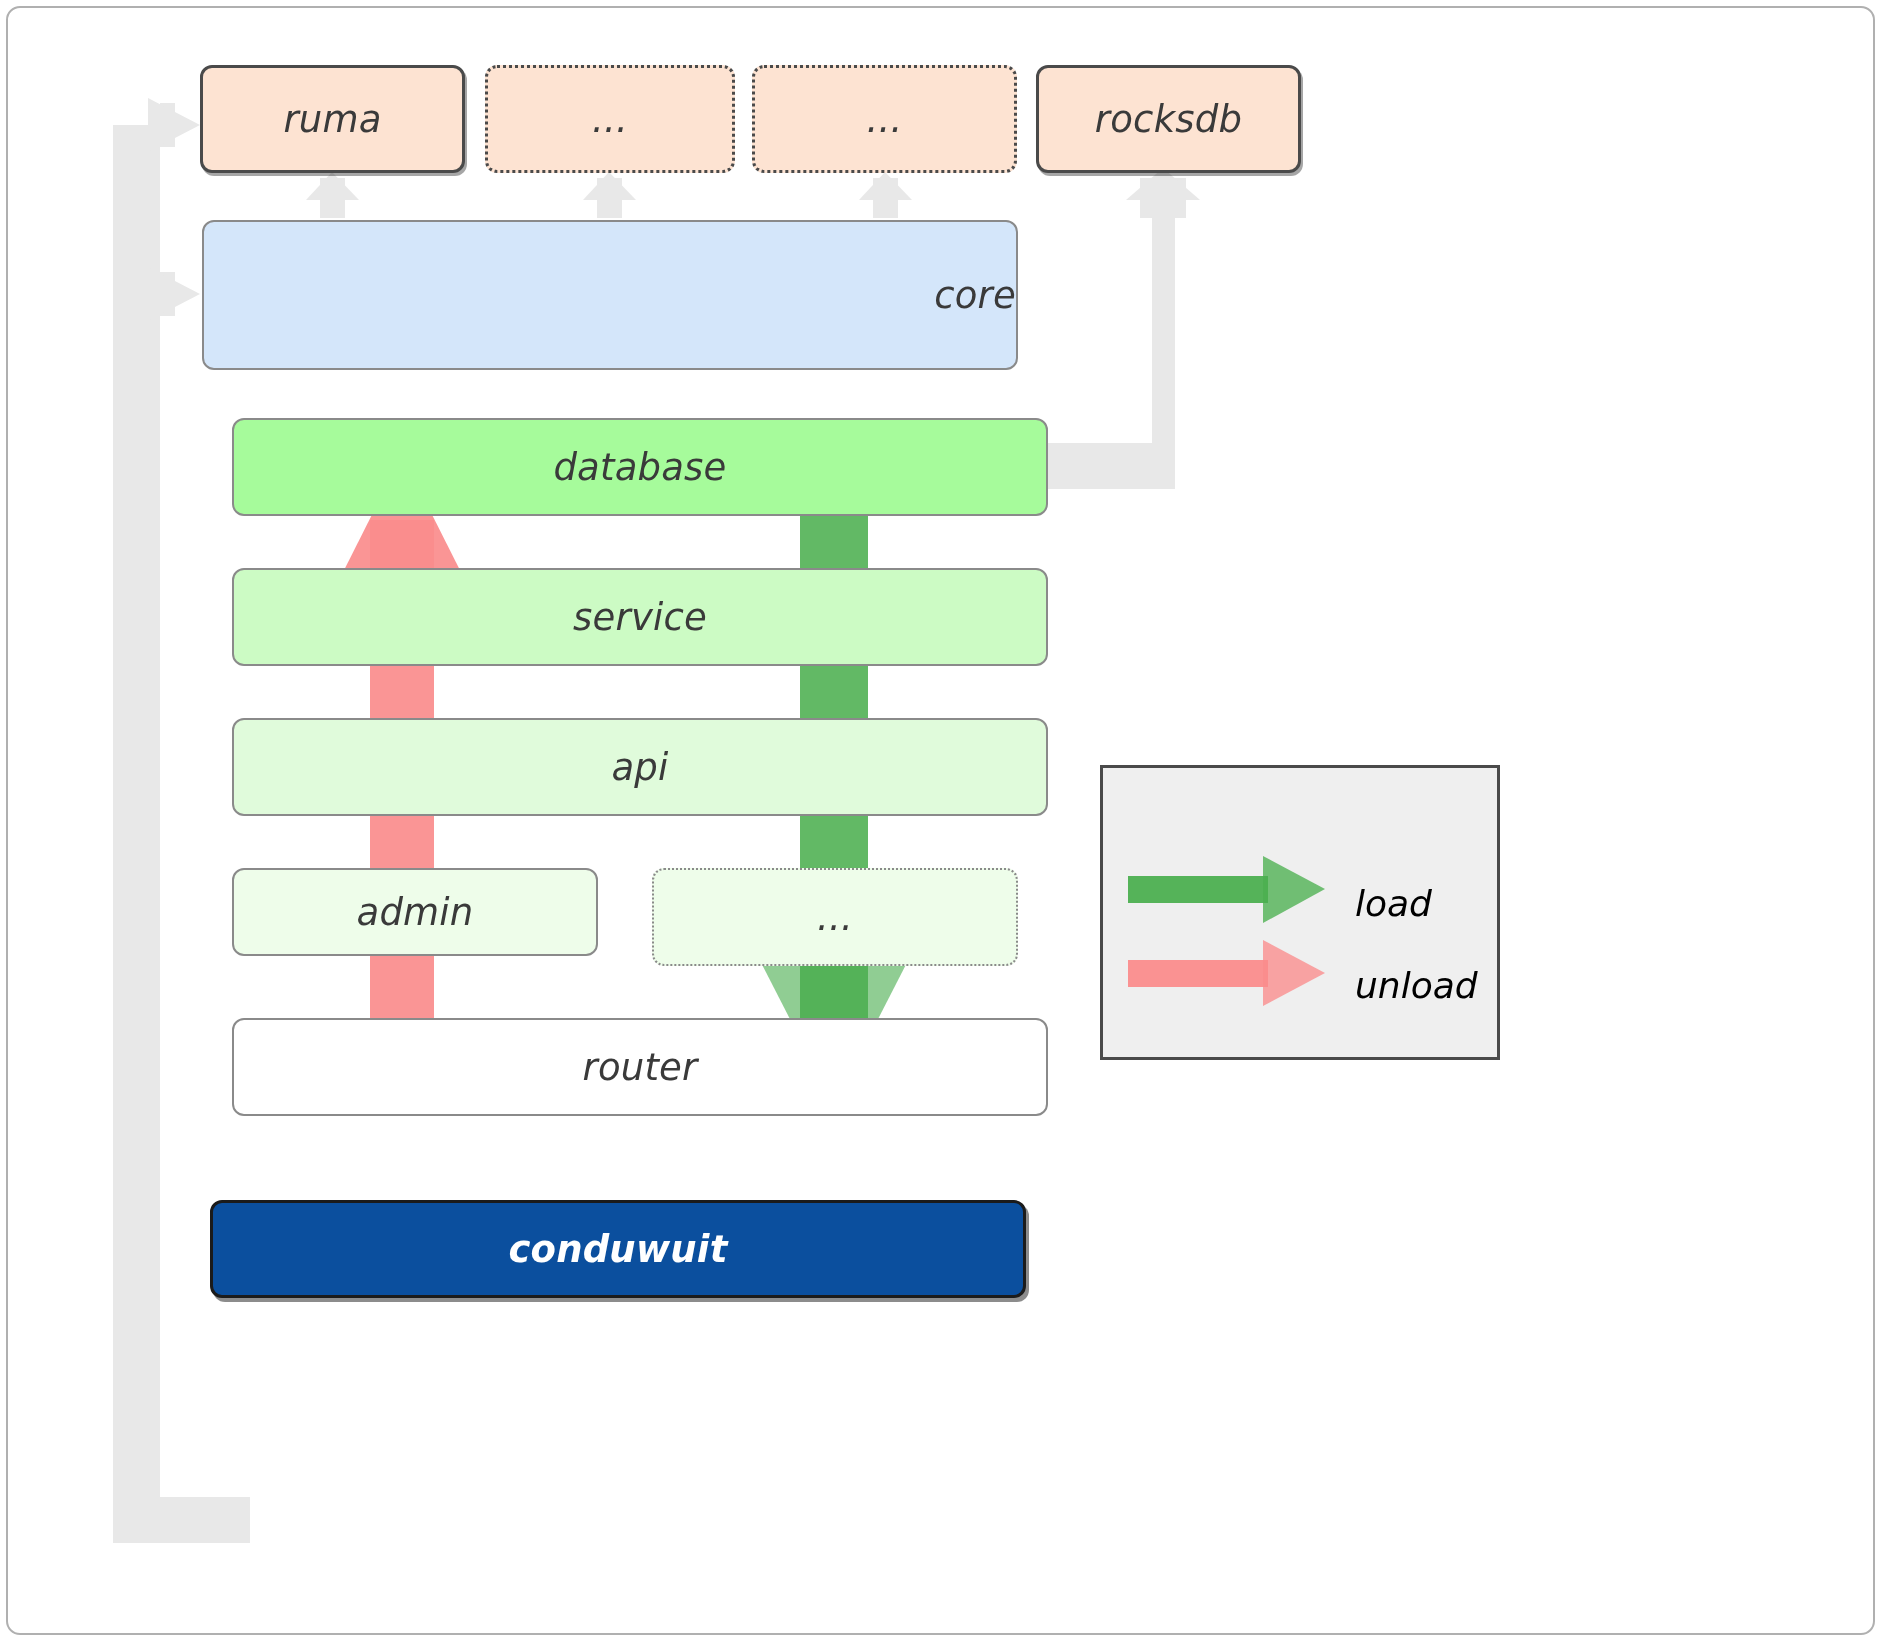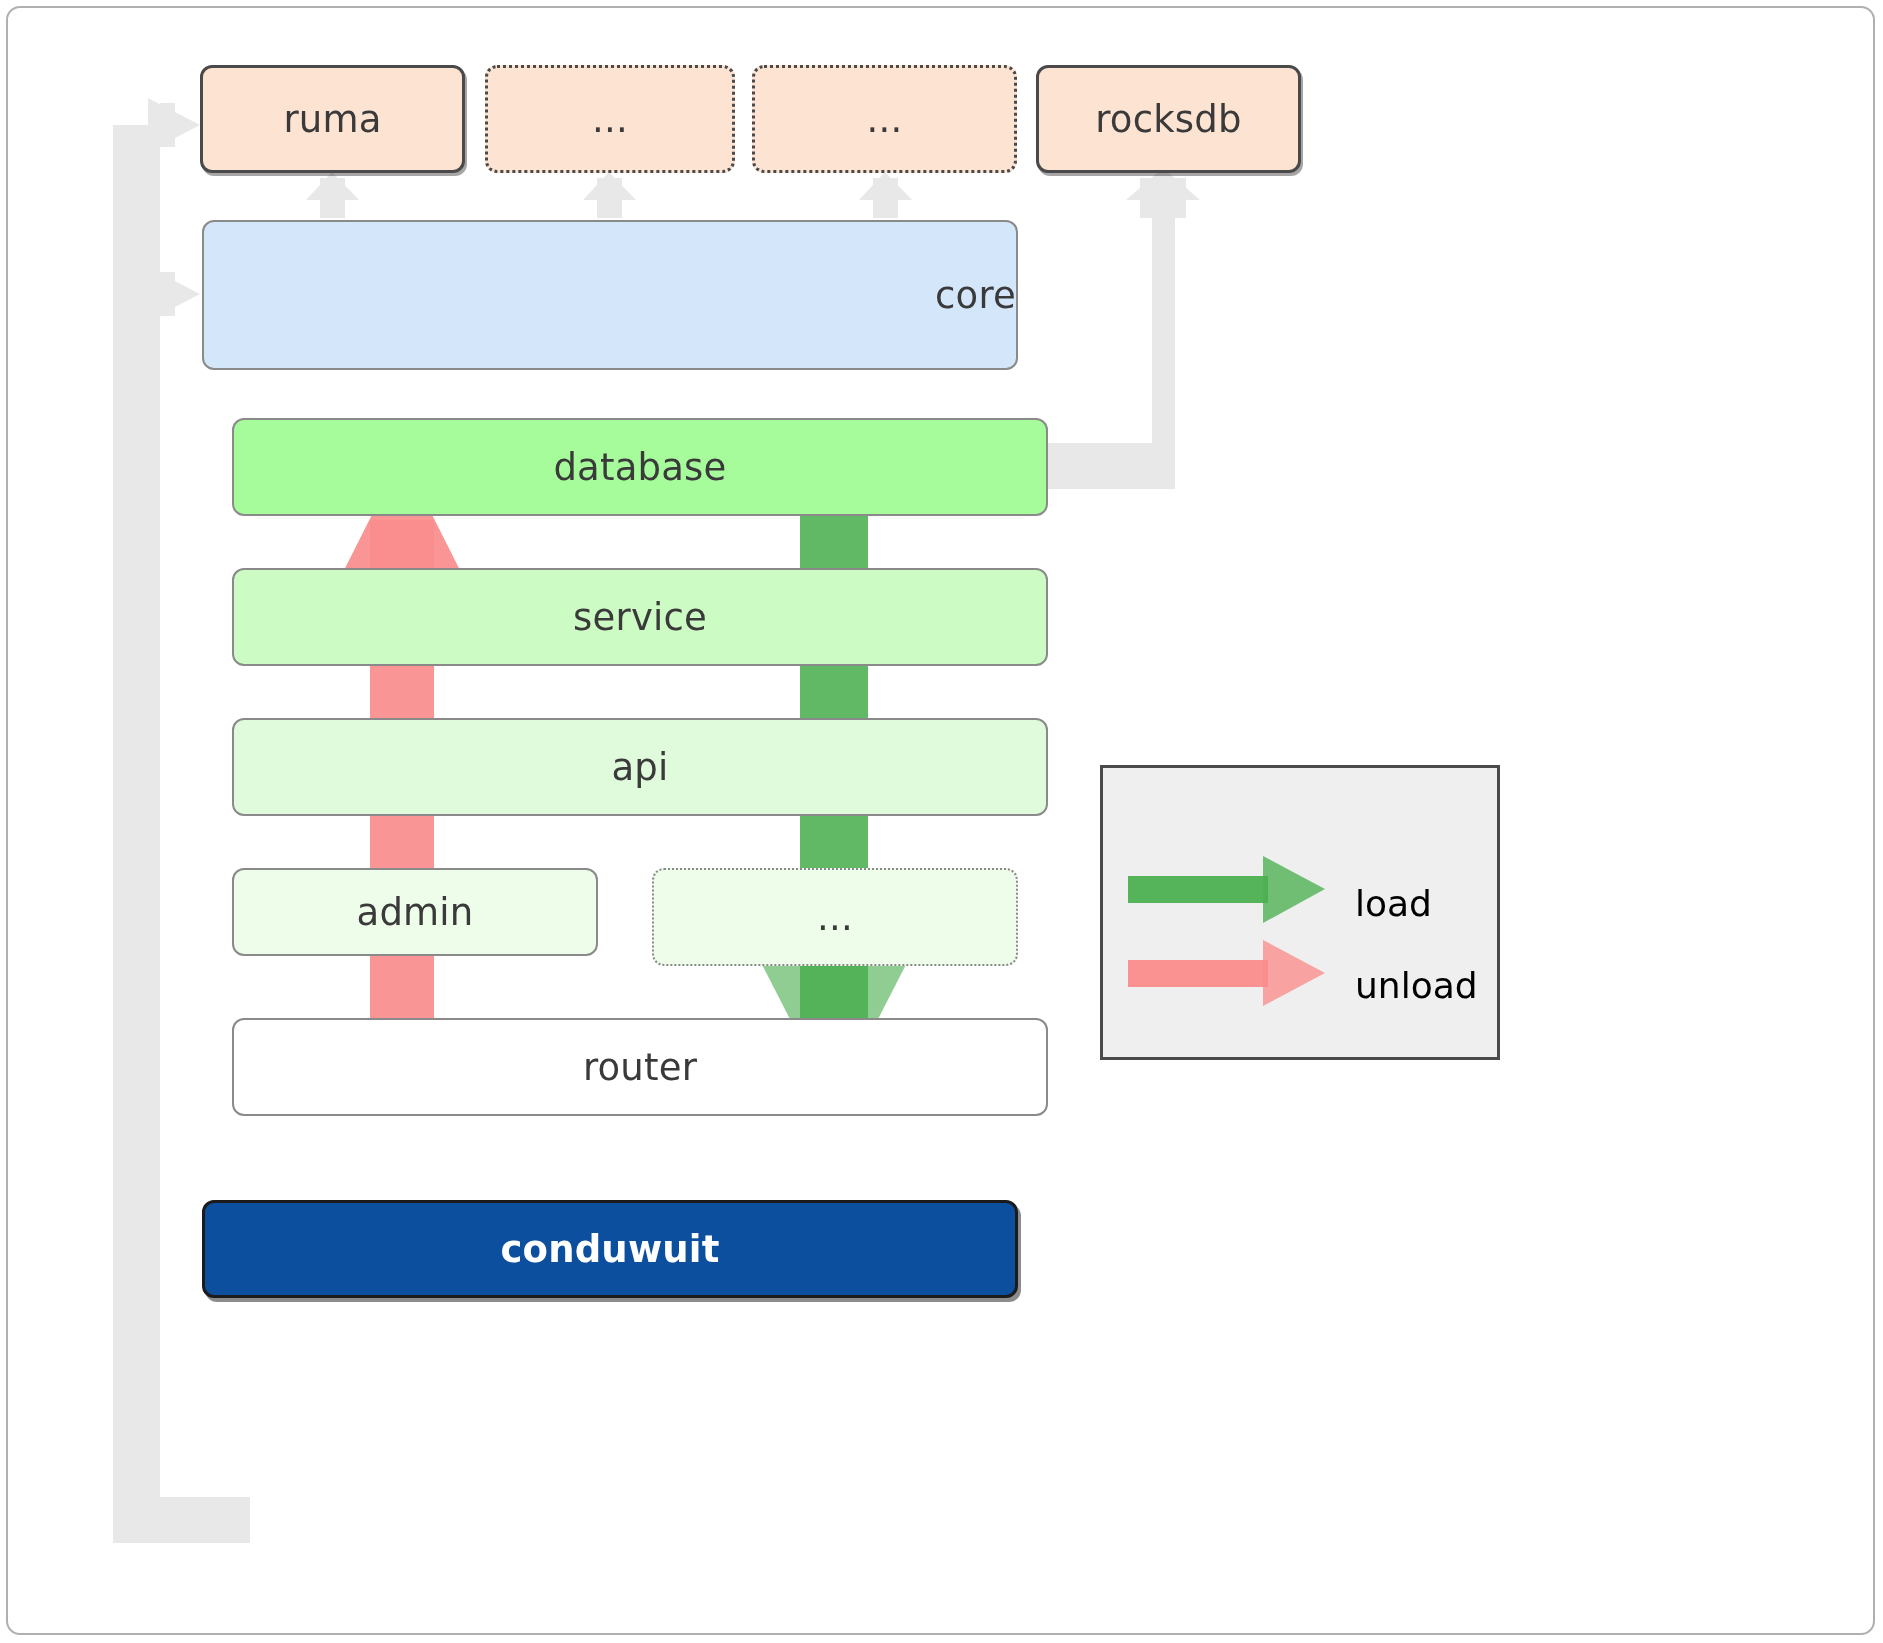--- a/index.html
+++ b/index.html
@@ -7,20 +7,21 @@
     padding: 0;
     background: #ffffff;
     font-family: "DejaVu Sans", sans-serif;
   }
   #canvas {
     position: relative;
     width: 1883px;
     height: 1643px;
     background: #ffffff;
     overflow: hidden;
+    font-style: italic;
   }
   .frame {
     position: absolute;
     left: 6px;
     top: 6px;
     width: 1869px;
     height: 1629px;
     border: 2px solid #b0b0b0;
     border-radius: 14px;
     box-sizing: border-box;
@@ -57,20 +58,21 @@
   }
   .stack-node-dotted {
     border: 2px dotted #8a8a8a;
   }
   .root-node {
     background: #0b4f9e;
     border: 3px solid #1b1b1b;
     color: #ffffff;
     font-weight: bold;
     box-shadow: 3px 4px 0 rgba(0,0,0,0.45);
+    margin-left: 8px;
   }
   .legend-box {
     position: absolute;
     background: #efefef;
     border: 3px solid #4a4a4a;
     box-sizing: border-box;
   }
   .legend-title {
     position: absolute;
     width: 100%;

